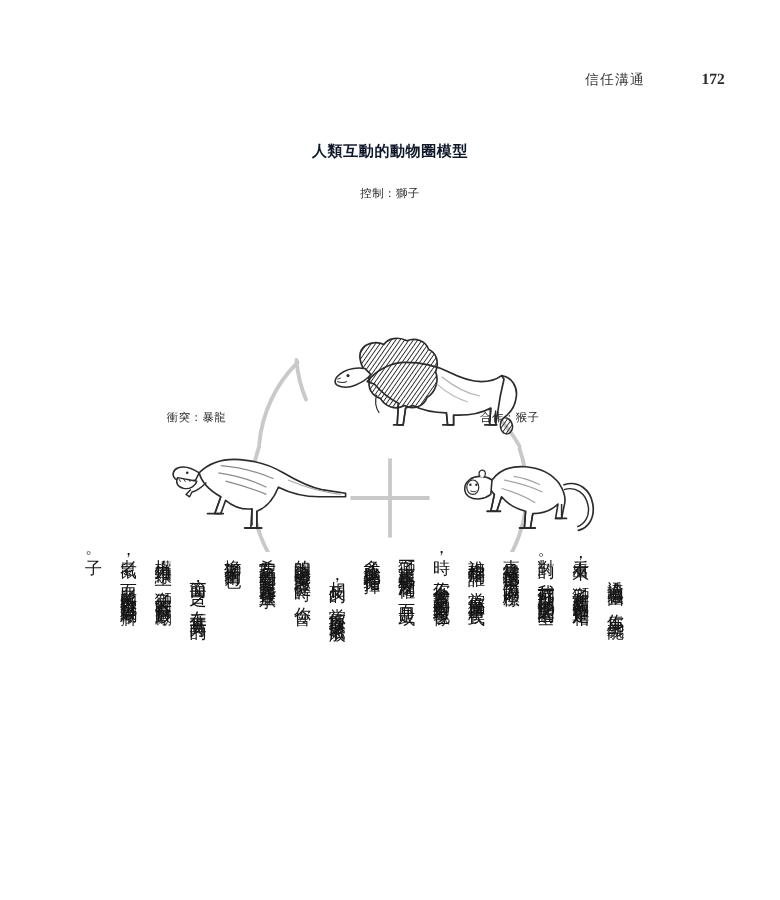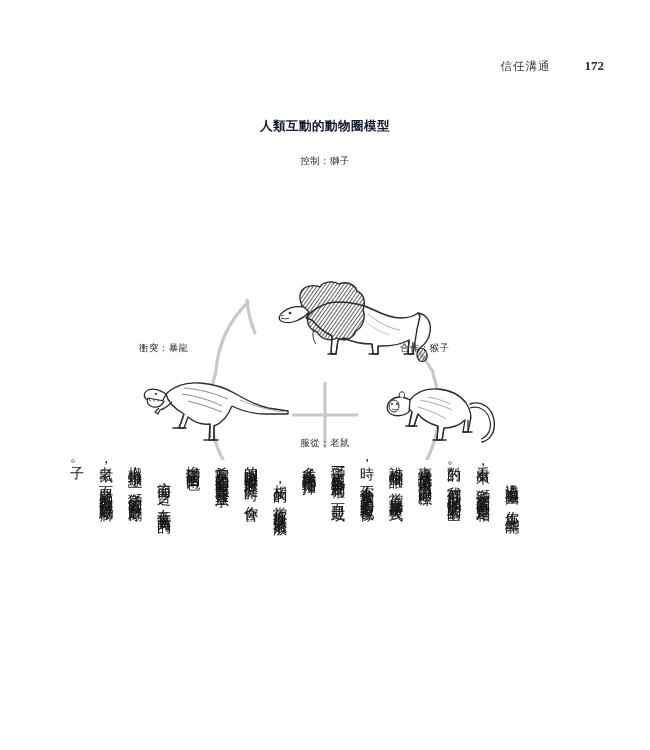--- a/index.html
+++ b/index.html
@@ -38,21 +38,21 @@
   }
   .rh-title {
     font-size: 11.5px;
     letter-spacing: 1px;
     color: #3a3a3a;
   }
   .rh-page {
     font-size: 13px;
     font-weight: bold;
     color: #2a2a2a;
-    margin-left: 34px;
+    margin-left: 47px;
     font-family: "Liberation Serif", "DejaVu Serif", serif;
   }
 
   
   .figure {
     position: absolute;
     top: 110px;
     left: 0;
     width: 650px;
     height: 350px;
@@ -284,21 +284,20 @@
           <path d="M60 50 C70 56 72 68 62 73 C50 79 32 76 24 68
                    C18 62 19 55 25 53" fill="none" stroke="#2b2b2b" stroke-width="1.4" stroke-linecap="round"></path>
           <path d="M61 53 C69 58 70 66 62 70 C52 75 36 73 28 66" fill="none" stroke="#2b2b2b" stroke-width="1.1"></path>
         </g>
       </svg>
     </div>
 
     <div class="node-label label-lion">控制：獅子</div>
     <div class="node-label label-trex">衝突：暴龍</div>
     <div class="node-label label-monkey">合作：猴子</div>
-    <div class="node-label label-mouse">服從：老鼠</div>
   </div>
 
   <div class="body-text">
       <div class="vcol indent">透過這張圖，你馬上就能</div>
       <div class="vcol">看出來，獅子和老鼠的位置是相</div>
       <div class="vcol">對的。我們可以把牠們之間的垂</div>
       <div class="vcol">直線當成衡量「權力」的座標：</div>
       <div class="vcol">誰想控制誰？當你處於獅子模式</div>
       <div class="vcol">時，你不會希望互動的對象也像</div>
       <div class="vcol">獅子一樣想爭奪控制權，而是或</div>

